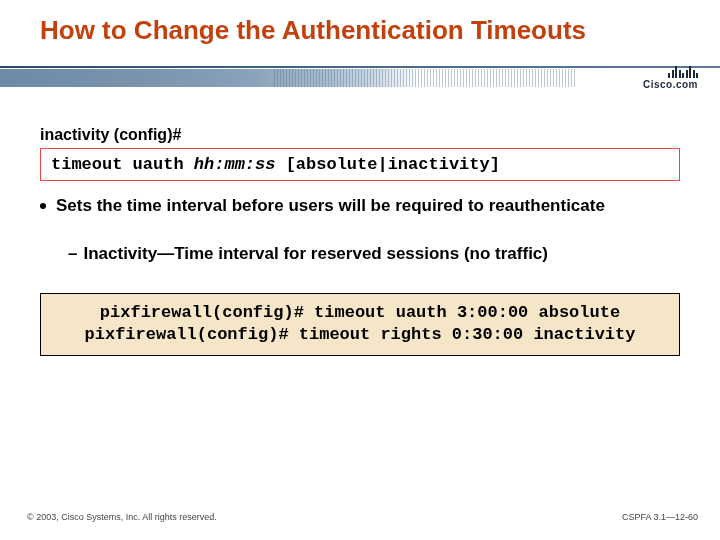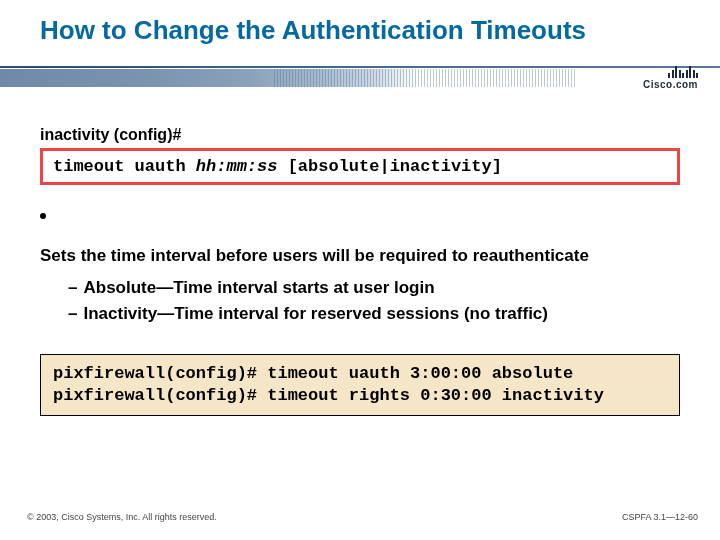--- a/index.html
+++ b/index.html
@@ -13,21 +13,21 @@
   }
   .slide {
     width: 100%;
     height: 100%;
     position: relative;
     padding: 0;
   }
   .title {
     font-size: 26px;
     font-weight: bold;
-    color: #0369a1;
+    color: #c2410c;
     padding: 16px 40px 10px 40px;
     line-height: 1.15;
   }
   .header-band {
     position: relative;
     height: 36px;
     width: 100%;
     margin-top: 6px;
   }
   .band-top {
@@ -96,36 +96,35 @@
   }
   .content {
     padding: 28px 40px 0 40px;
   }
   .prompt-label {
     font-size: 16px;
     font-weight: bold;
     margin-bottom: 4px;
   }
   .syntax-box {
-    border: 3px solid #ef4444;
+    border: 1px solid #ef4444;
     padding: 6px 10px;
     font-family: "Courier New", monospace;
     font-size: 17px;
     font-weight: bold;
     background: #fff;
-    margin-bottom: 20px;
+    margin-bottom: 14px;
   }
   .syntax-segment { display: inline; }
   .italic { font-style: italic; }
   .bullet-row {
     display: flex;
     align-items: flex-start;
-    gap: 26px;
-    margin-bottom: 8px;
-    flex-direction: column;
+    gap: 10px;
+    margin-bottom: 24px;
   }
   .bullet-dot {
     width: 6px;
     height: 6px;
     background: #000;
     border-radius: 50%;
     margin-top: 8px;
     flex-shrink: 0;
   }
   .bullet-text {
@@ -142,20 +141,21 @@
   .sub-item .dash { margin-right: 6px; }
   .example-box {
     margin: 26px 40px 0 40px;
     border: 1px solid #000;
     background: #f6e6c8;
     padding: 8px 12px;
     font-family: "Courier New", monospace;
     font-size: 17px;
     font-weight: bold;
     line-height: 1.3;
+    text-align: center;
   }
   .footer {
     position: absolute;
     bottom: 18px;
     left: 27px;
     right: 22px;
     display: flex;
     justify-content: space-between;
     font-size: 9px;
     color: #444;
@@ -195,23 +195,20 @@
     <div class="syntax-box">
       <span class="syntax-segment">timeout uauth </span><span class="syntax-segment italic">hh:mm:ss</span><span class="syntax-segment"> [absolute|inactivity]</span>
     </div>
 
     <div class="bullet-row">
       <div class="bullet-dot"></div>
       <div class="bullet-text">Sets the time interval before users will be required to reauthenticate</div>
     </div>
 
     <div class="sub-item">
-      <span class="dash">–</span><span>Absolute—Time interval starts at user login</span>
-    </div>
-    <div class="sub-item">
       <span class="dash">–</span><span>Inactivity—Time interval for reserved sessions (no traffic)</span>
     </div>
 
   </div>
 
   <div class="example-box">
     <div>pixfirewall(config)# timeout uauth 3:00:00 absolute</div>
     <div>pixfirewall(config)# timeout rights 0:30:00 inactivity</div>
   </div>
 

